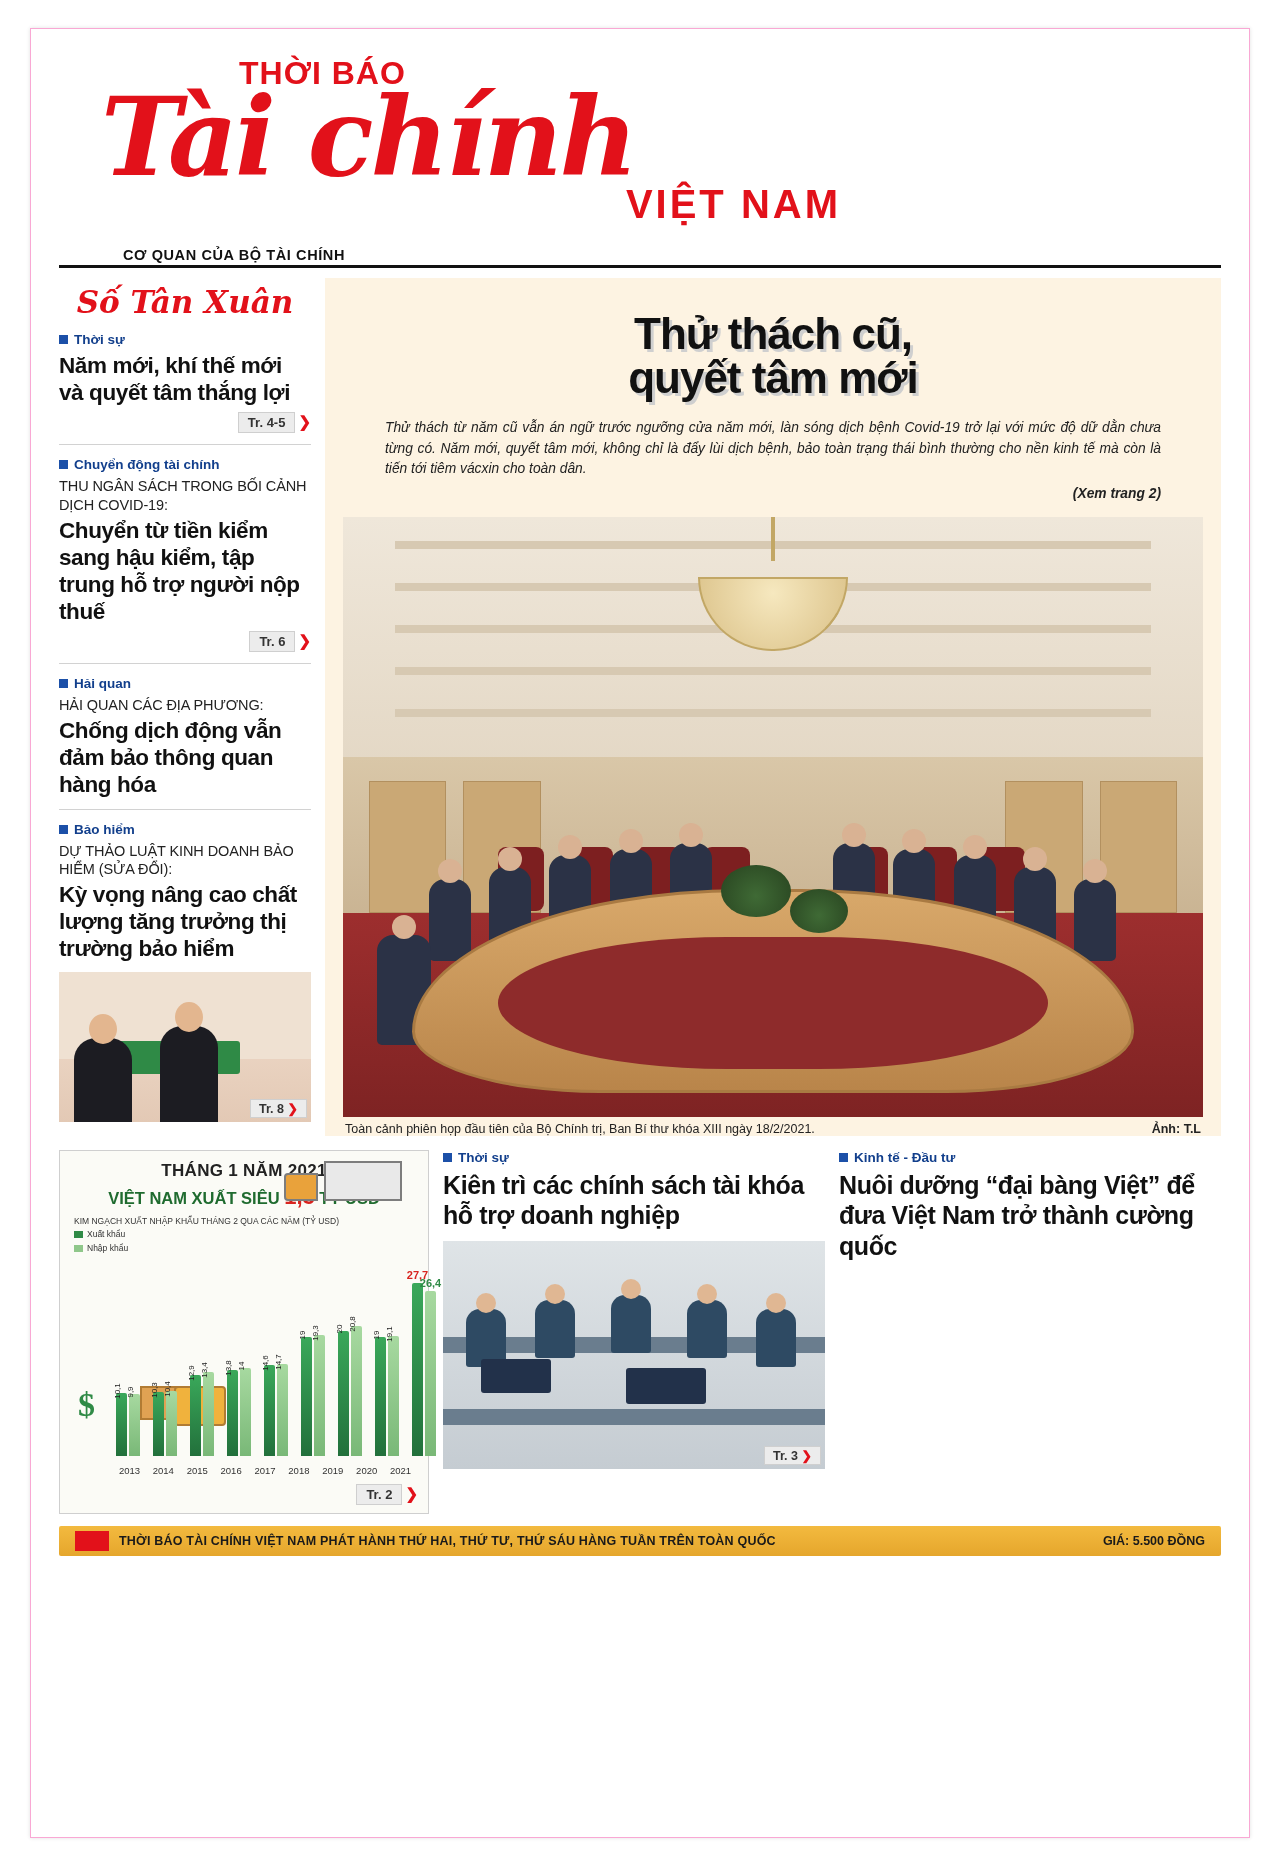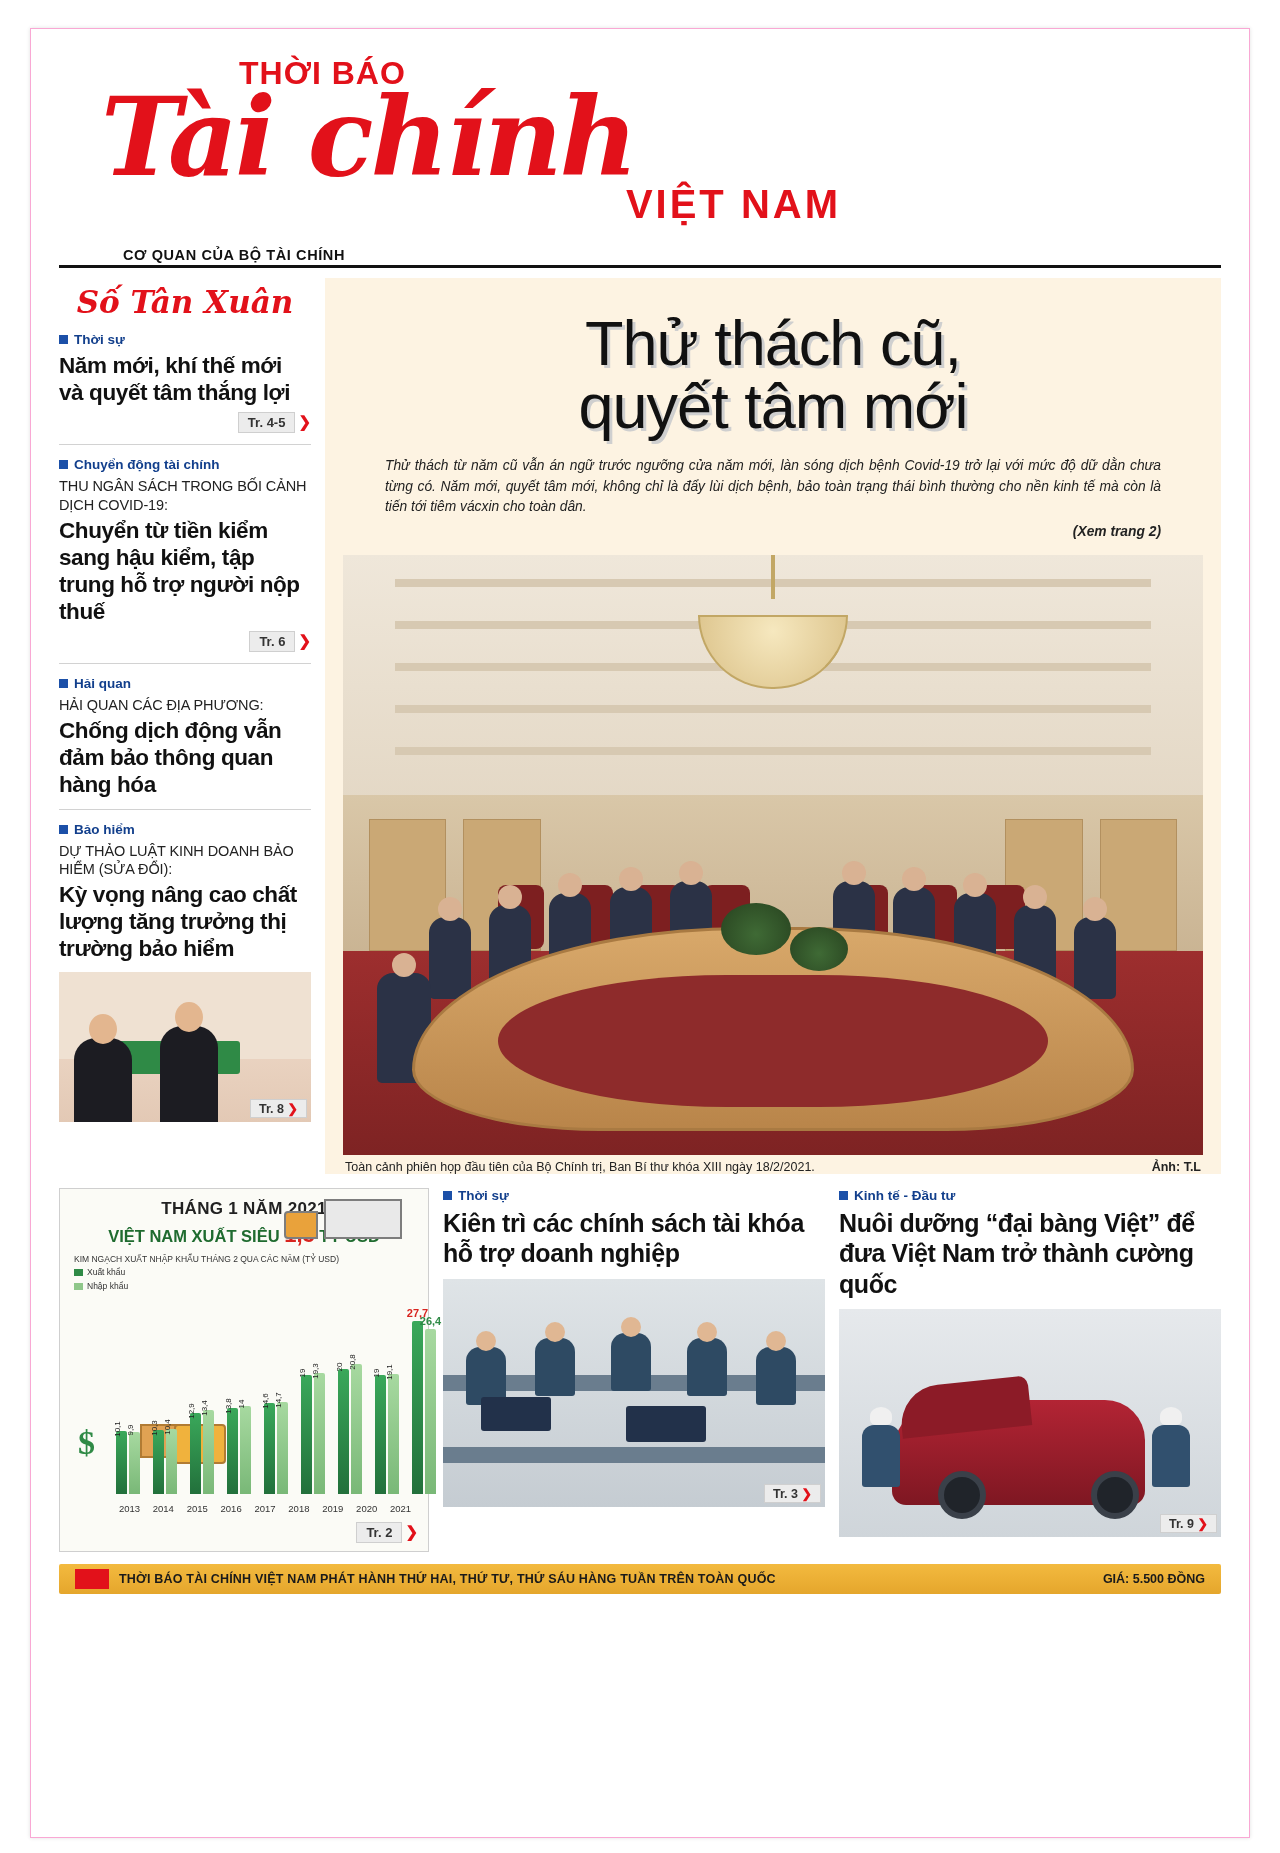--- a/index.html
+++ b/index.html
@@ -173,22 +173,22 @@
   .photo .cap-tag .arrow { color:#e2111a; }
 
   
   .hero {
     background: #fdf3e2;
     padding: 18px 18px 0 18px;
     position: relative;
   }
   .hero-title {
     font-family: "Liberation Sans", sans-serif;
-    font-weight: normal;
-    font-size: 63px;
+    font-weight: bold;
+    font-size: 44px;
     line-height: 1.0;
     color: #111;
     text-align: center;
     letter-spacing: -1px;
     text-shadow: 3px 3px 0 #cfcfcf;
     padding: 16px 10px 8px 10px;
   }
   .hero-sub {
     font-size: 13.8px;
     font-style: italic;
@@ -631,29 +631,20 @@
             <div class="cap-tag"><span>Tr. 3</span> <span class="arrow">❯</span></div>
           </div>
         </div>
 
         <div class="news-card">
           <div class="kicker" style="margin-top:0">
             <span class="sq"></span>
             <span>Kinh tế - Đầu tư</span>
           </div>
           <div class="news-title">Nuôi dưỡng “đại bàng Việt” để đưa Việt Nam trở thành cường quốc</div>
-          <div class="news-photo photo carfac">
-            <div class="car-body"></div>
-            <div class="hood"></div>
-            <div class="wheel" style="left:26%"></div>
-            <div class="wheel" style="left:66%"></div>
-            <div class="worker" style="left:6%"></div>
-            <div class="worker" style="left:82%"></div>
-            <div class="cap-tag"><span>Tr. 9</span> <span class="arrow">❯</span></div>
-          </div>
         </div>
       </div>
     </div>
 
     <div class="footer">
       <div style="display:flex; align-items:center;">
         <span class="footer-deco"></span>
         <span class="f-left">THỜI BÁO TÀI CHÍNH VIỆT NAM PHÁT HÀNH THỨ HAI, THỨ TƯ, THỨ SÁU HÀNG TUẦN TRÊN TOÀN QUỐC</span>
       </div>
       <div class="f-right">GIÁ: 5.500 ĐỒNG</div>

